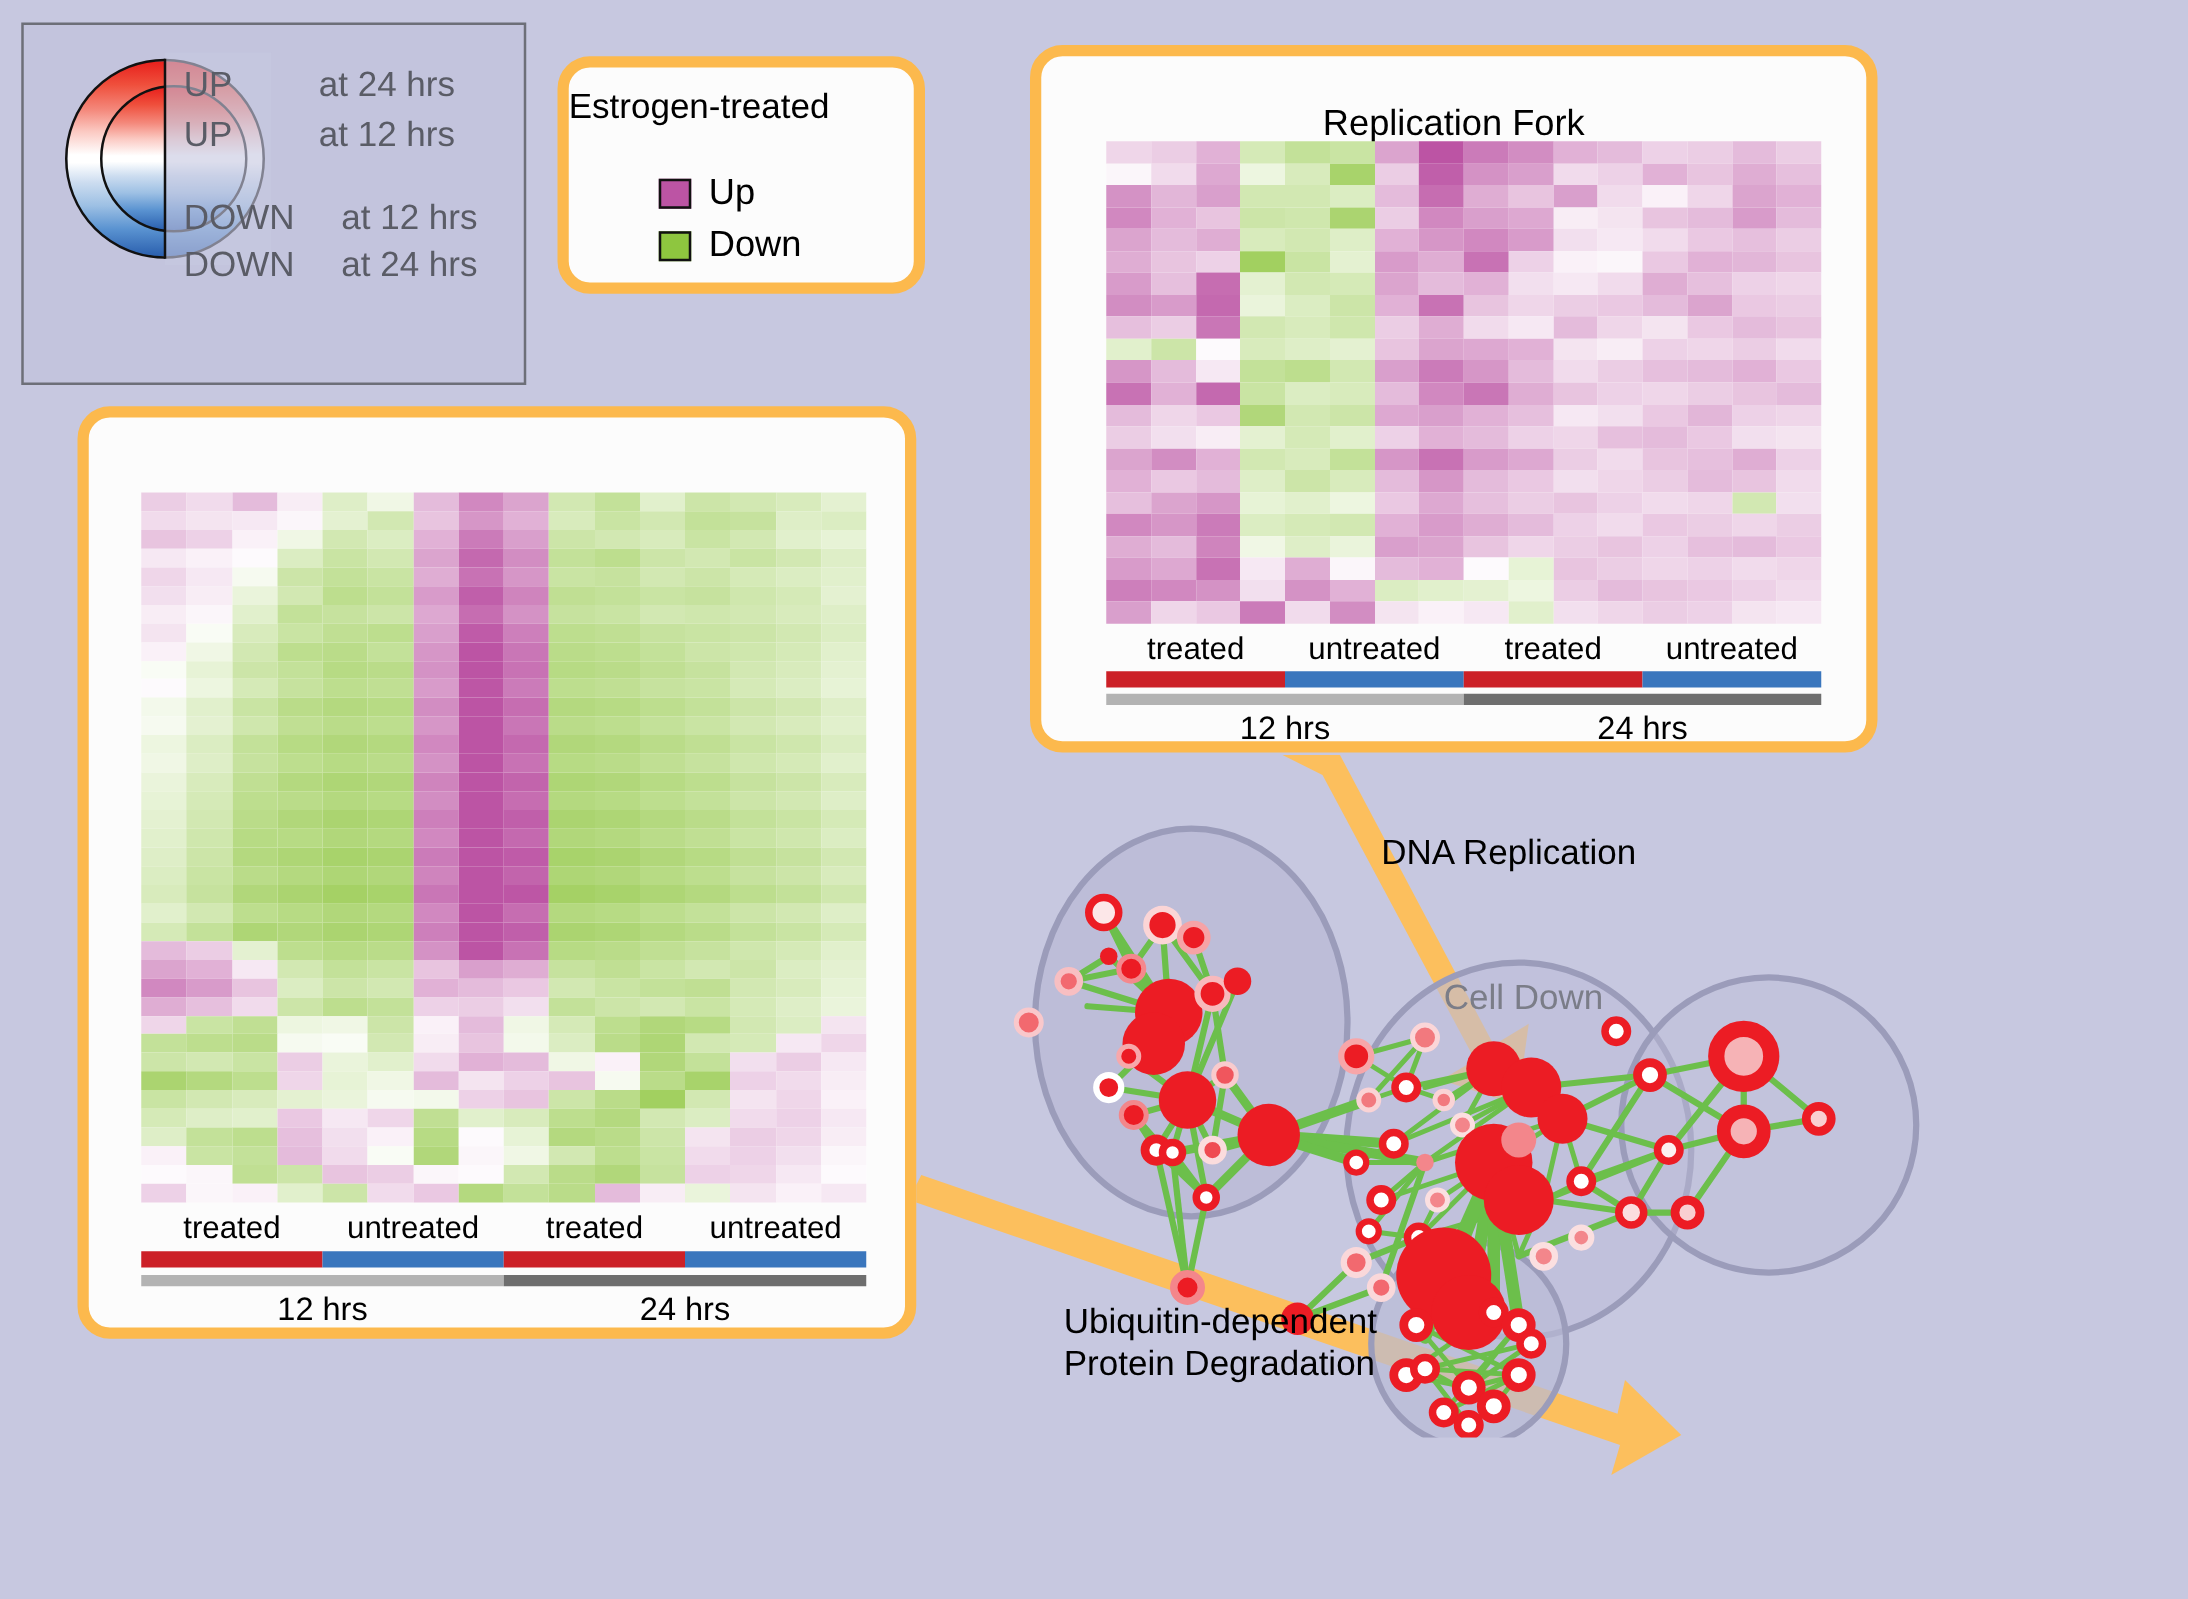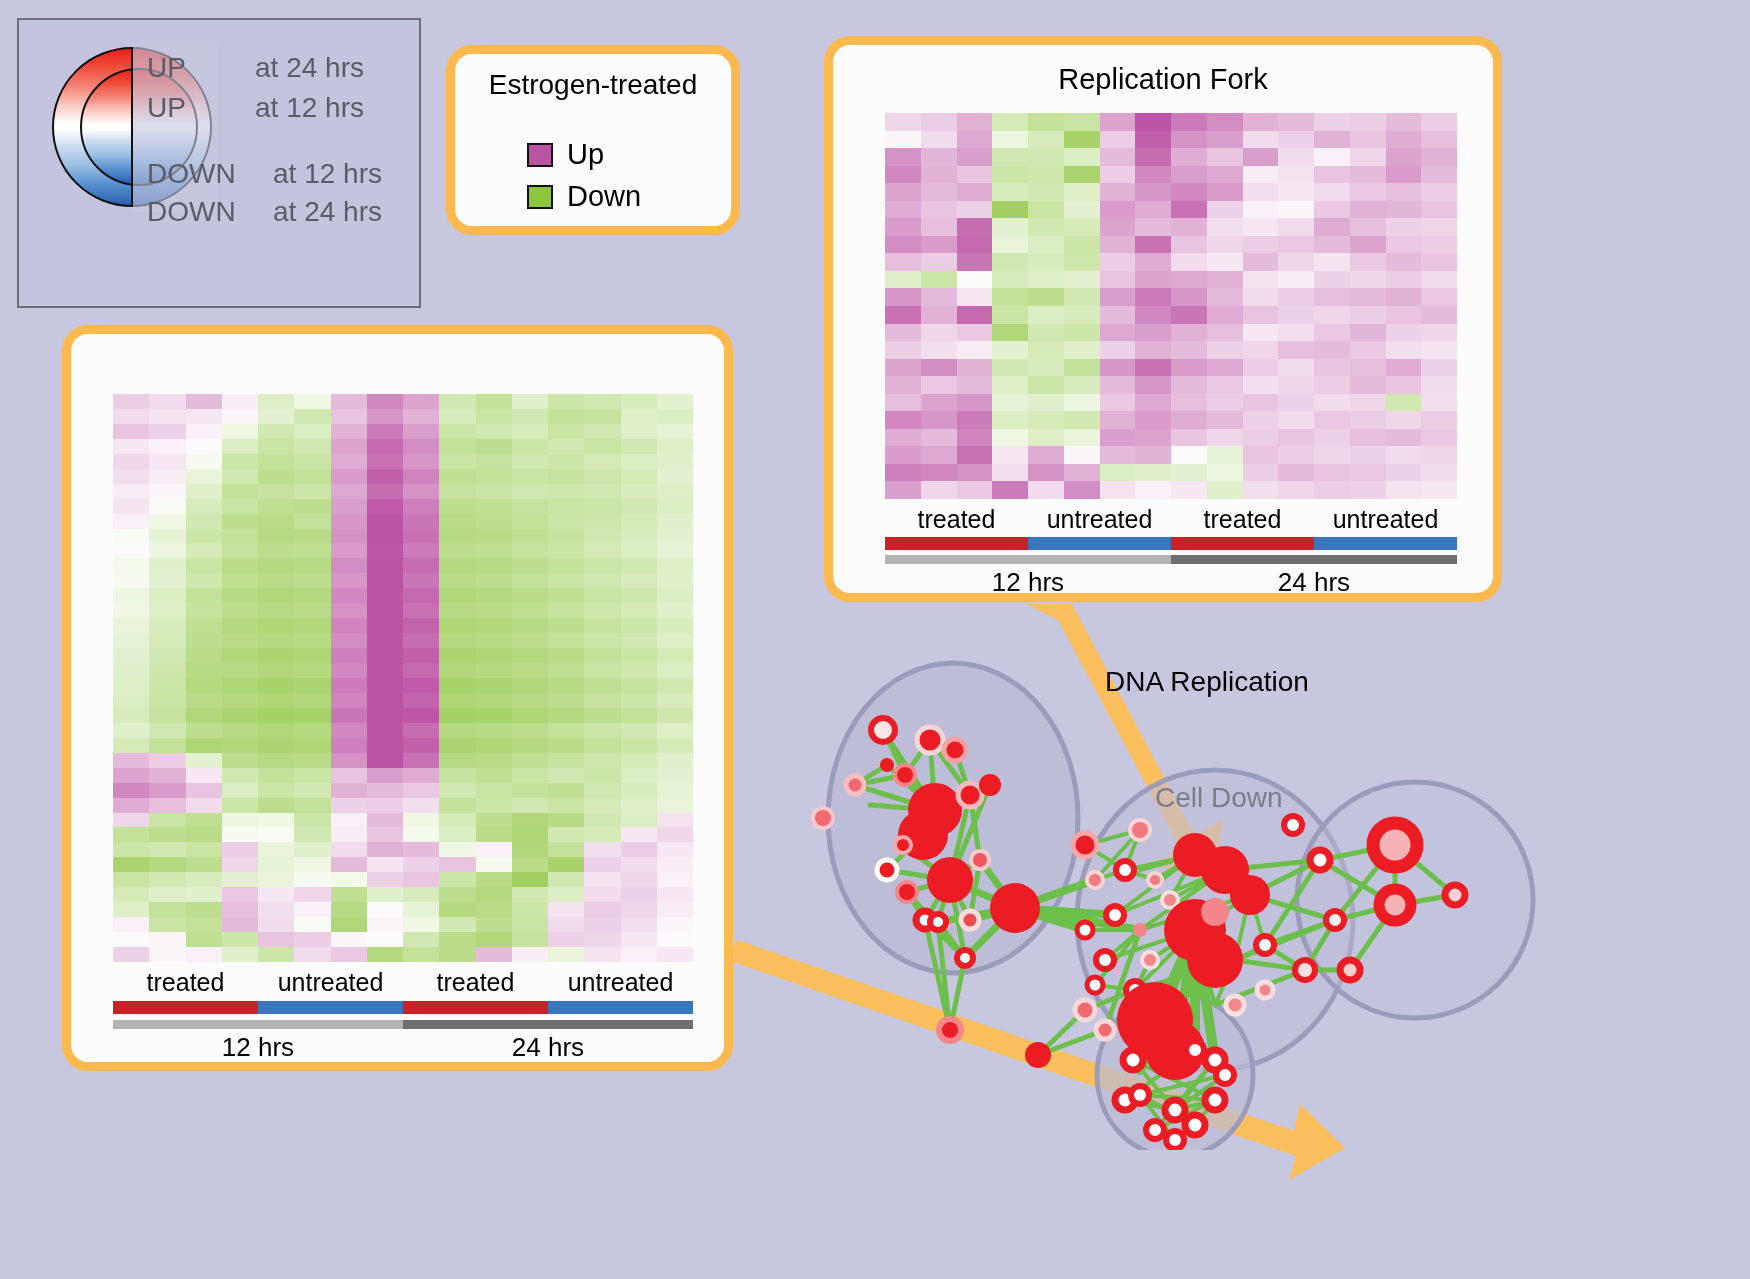--- a/index.html
+++ b/index.html
@@ -44,26 +44,26 @@
     position:absolute;background:#fcfcfc;border:9px solid #fcb94d;border-radius:26px;
     box-sizing:border-box;
   }
   #panel-replication-fork{left:824px;top:36px;width:678px;height:566px;}
   #panel-apc{left:62px;top:325px;width:671px;height:746px;}
   #panel-key{left:446px;top:45px;width:294px;height:190px;}
 
   .panel-title{
     position:absolute;left:0;right:0;text-align:center;font-size:29px;color:#000;font-weight:400;
   }
-  #rf-title{top:18px;}
+  #rf-title{top:38px;}
   #apc-title{top:20px;font-size:30px;}
 
   
   #key-heading{
-    position:absolute;left:0;right:0;top:14px;text-align:center;
+    position:absolute;left:0;right:0;top:14px;text-align:left;
     font-size:28px;line-height:1.22;color:#000;
   }
   .key-row{position:absolute;display:flex;align-items:center;gap:14px;left:72px;}
   .key-swatch{width:26px;height:24px;border:2.5px solid #111;box-sizing:border-box;display:block;}
   .key-text{font-size:29px;color:#000;}
 
   
   .heatmap{position:absolute;display:grid;}
   .hm-cell{width:100%;height:100%;}
 
@@ -1402,14 +1402,18 @@
         <circle cx="360" cy="500" r="9" fill="#ffffff" stroke="#ec1c24" stroke-width="6"></circle>
         <circle cx="380" cy="510" r="9" fill="#ffffff" stroke="#ec1c24" stroke-width="6"></circle>
         <circle cx="290" cy="380" r="10" fill="#f2696f" stroke="#fad8da" stroke-width="5"></circle>
         <circle cx="310" cy="400" r="9" fill="#f2696f" stroke="#fad8da" stroke-width="5"></circle>
       </g>
     </svg>
   </div>
 
   <div class="cluster-label" id="label-dna-metabolism">DNA Replication</div>
   <div class="cluster-label" id="label-cell-cycle">Cell Down</div>
+  <div class="cluster-label" id="label-ubiquitin">
+    <div>Ubiquitin-dependent</div>
+    <div>Protein Degradation</div>
+  </div>
 
 </div>
 
 </body></html>

